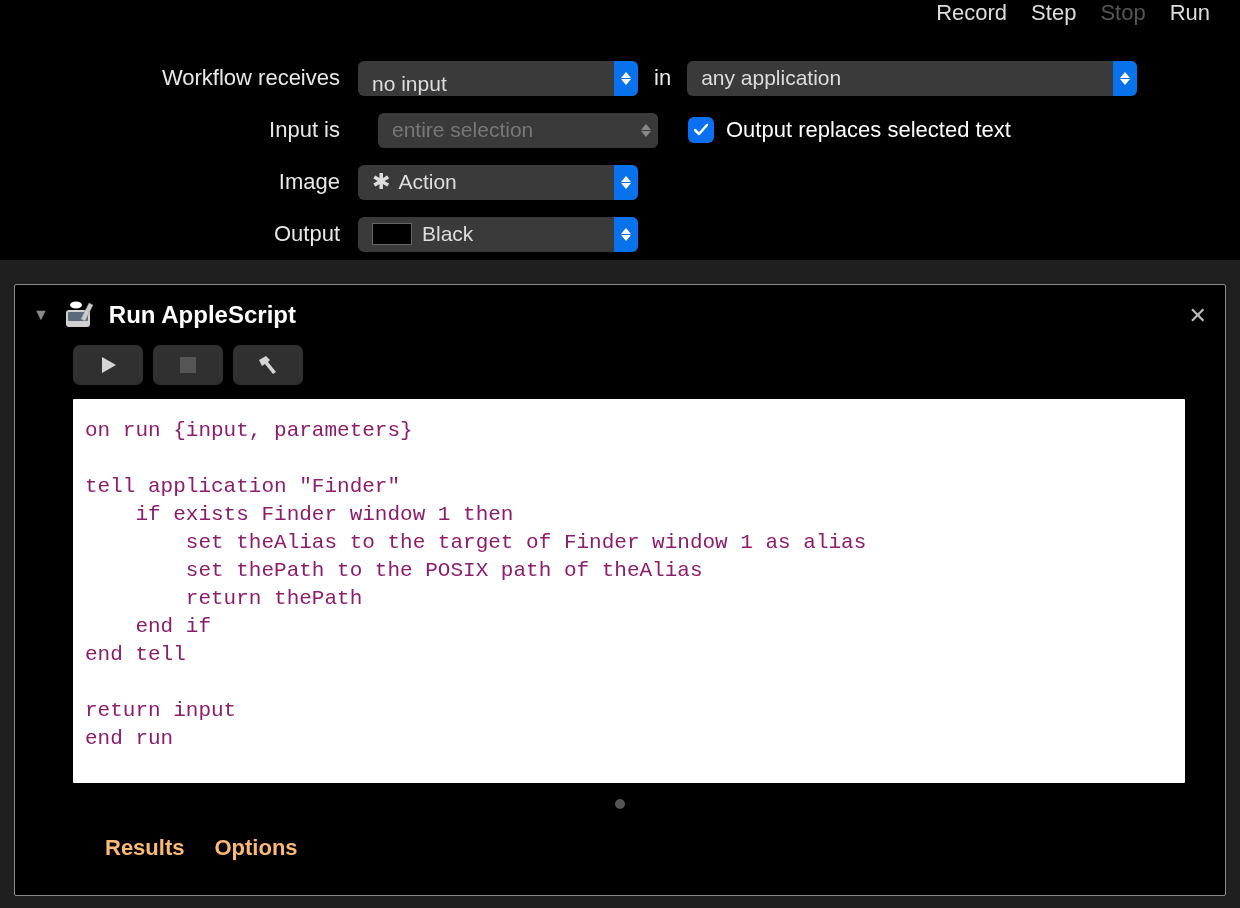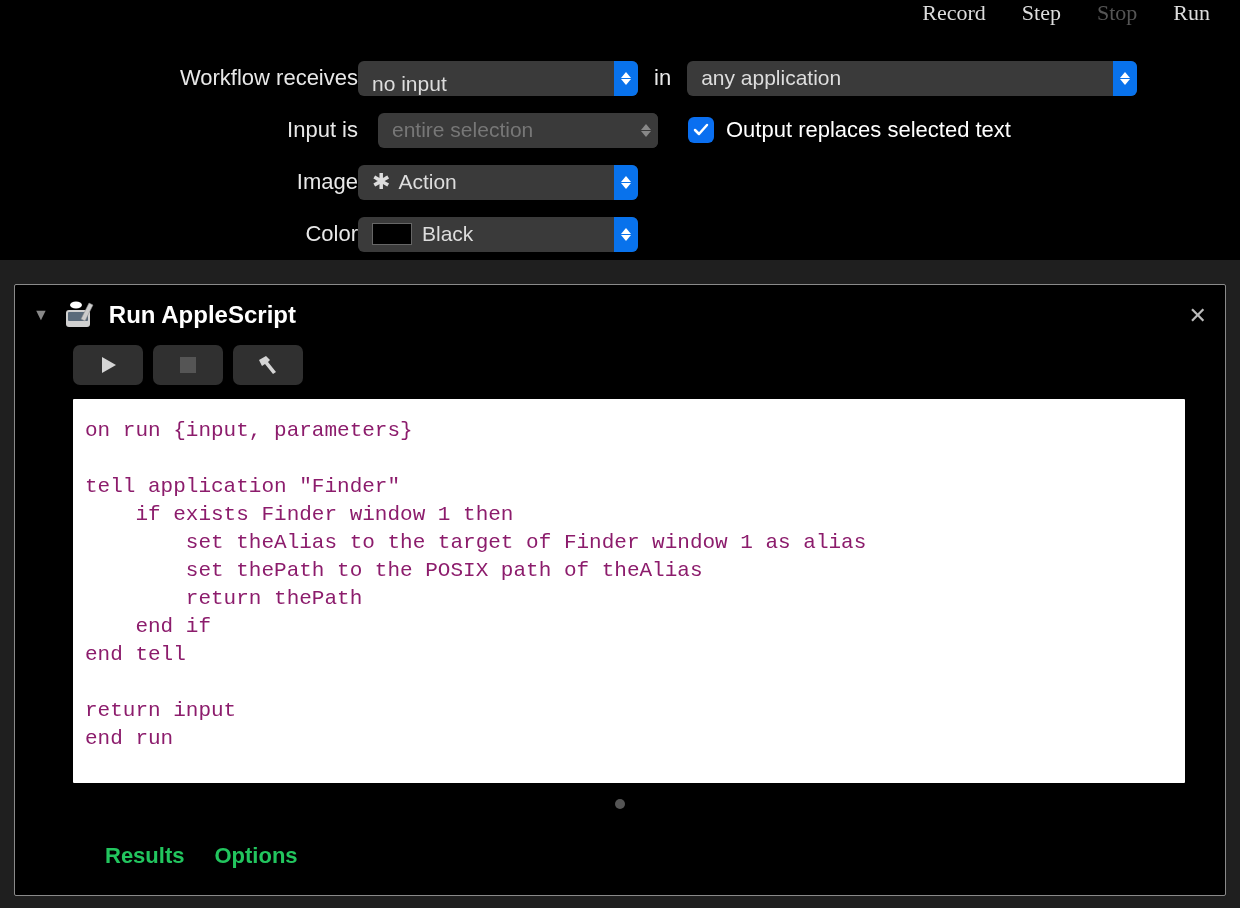--- a/index.html
+++ b/index.html
@@ -1,34 +1,34 @@
 <!DOCTYPE html>
 <html><head>
 <meta charset="utf-8">
 <style>
   * { box-sizing: border-box; margin: 0; padding: 0; }
   html, body { width: 1240px; height: 908px; background: #000; font-family: -apple-system, "Helvetica Neue", Arial, sans-serif; color: #fff; overflow: hidden; }
   body { font-size: 22px; }
 
   .toolbar-top {
     position: absolute; top: 0; right: 30px; height: 20px;
-    display: flex; gap: 36px; color: #ddd; font-size: 22px; font-family: Liberation Serif, serif;
+    display: flex; gap: 24px; color: #ddd; font-size: 22px;
   }
   .toolbar-top .disabled { color: #555; }
 
   .config-area {
     position: absolute; top: 42px; left: 0; right: 0;
     padding: 10px 0 10px 0;
     background: #000;
   }
   .config-row {
     display: flex; align-items: center; height: 52px;
   }
   .config-label {
-    width: 358px; text-align: right; 
+    width: 358px; text-align: right; padding-right: 18px;
     color: #e8e8e8; font-size: 22px;
   }
   .select-wrap {
     position: relative; display: inline-flex; align-items: center;
     background: #3a3a3a; border-radius: 6px; height: 35px;
     padding: 0 0 0 14px; color: #ddd;
   }
   .select-wrap.disabled { color: #777; margin-left: 20px; }
   .select-wrap .value { font-size: 21px; padding-right: 10px; }
   .stepper {
@@ -84,23 +84,23 @@
     padding: 18px 24px 30px 12px; height: 384px; overflow: hidden;
     border-radius: 1px;
   }
 
   .drag-dot {
     position: absolute; left: 50%; transform: translateX(-50%);
     width: 10px; height: 10px; border-radius: 50%; background: #555;
   }
 
   .card-footer {
-    position: absolute; bottom: 8px; left: 0; right: 0;
+    position: absolute; bottom: 16px; left: 0; right: 0;
     display: flex; gap: 30px; padding: 18px 0 18px 90px;
-    color: #22c55e; font-size: 22px; font-weight: 600;
+    color: #fdba74; font-size: 22px; font-weight: 600;
   }
 
   .app-icon { position: relative; width: 32px; height: 32px; }
 </style>
 </head>
 <body>
 
 <div class="toolbar-top">
   <span>Record</span>
   <span>Step</span>
@@ -169,21 +169,21 @@
             <polygon points="5,0 10,6 0,6" fill="#fff"></polygon>
           </svg>
         <svg viewBox="0 0 10 6">
             <polygon points="0,0 10,0 5,6" fill="#fff"></polygon>
           </svg>
       </div>
     </div>
   </div>
 
   <div class="config-row">
-    <div class="config-label">Color</div>
+    <div class="config-label">Output</div>
     <div class="select-wrap" style="width:280px;">
       <div class="swatch"></div>
       <span class="value">Black</span>
       <div class="stepper" style="position:absolute;right:0;top:0;">
         <svg viewBox="0 0 10 6">
             <polygon points="5,0 10,6 0,6" fill="#fff"></polygon>
           </svg>
         <svg viewBox="0 0 10 6">
             <polygon points="0,0 10,0 5,6" fill="#fff"></polygon>
           </svg>

